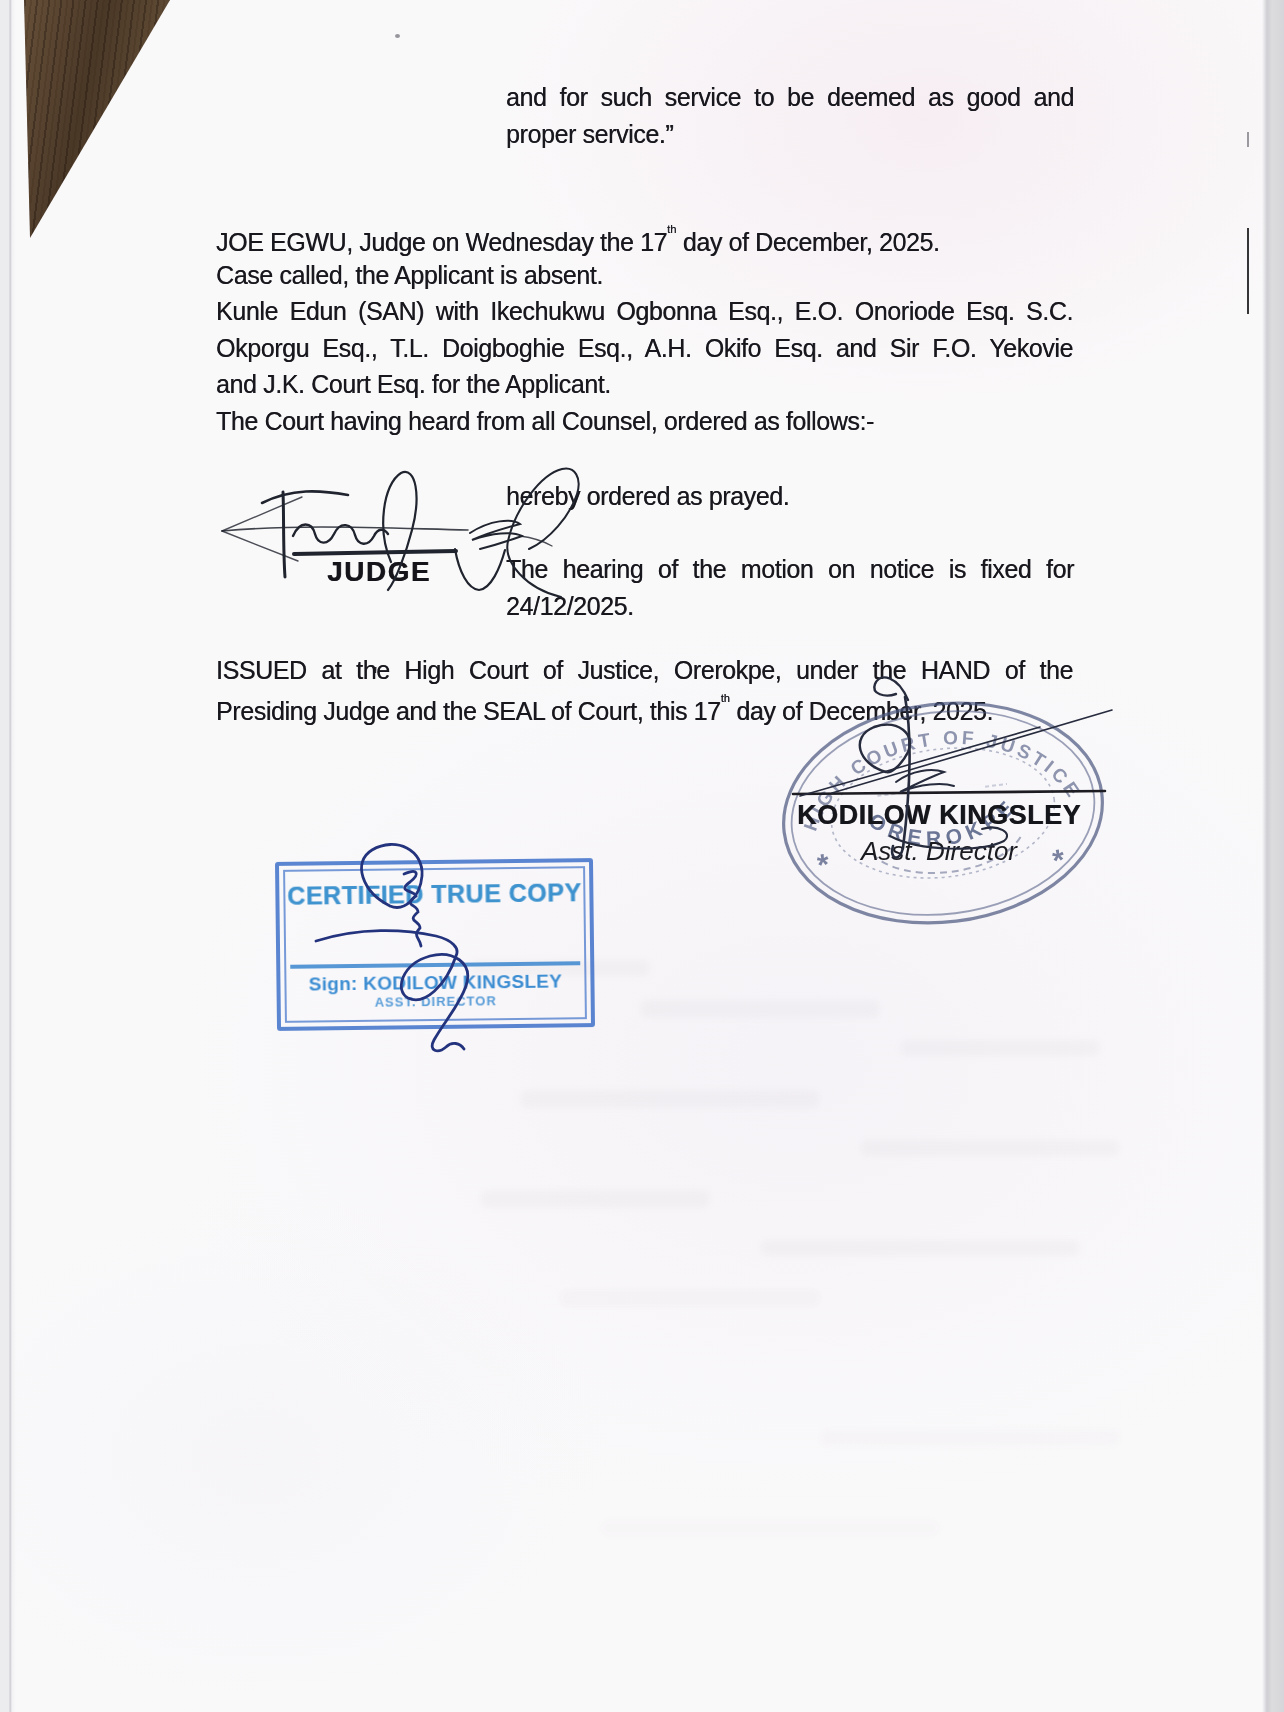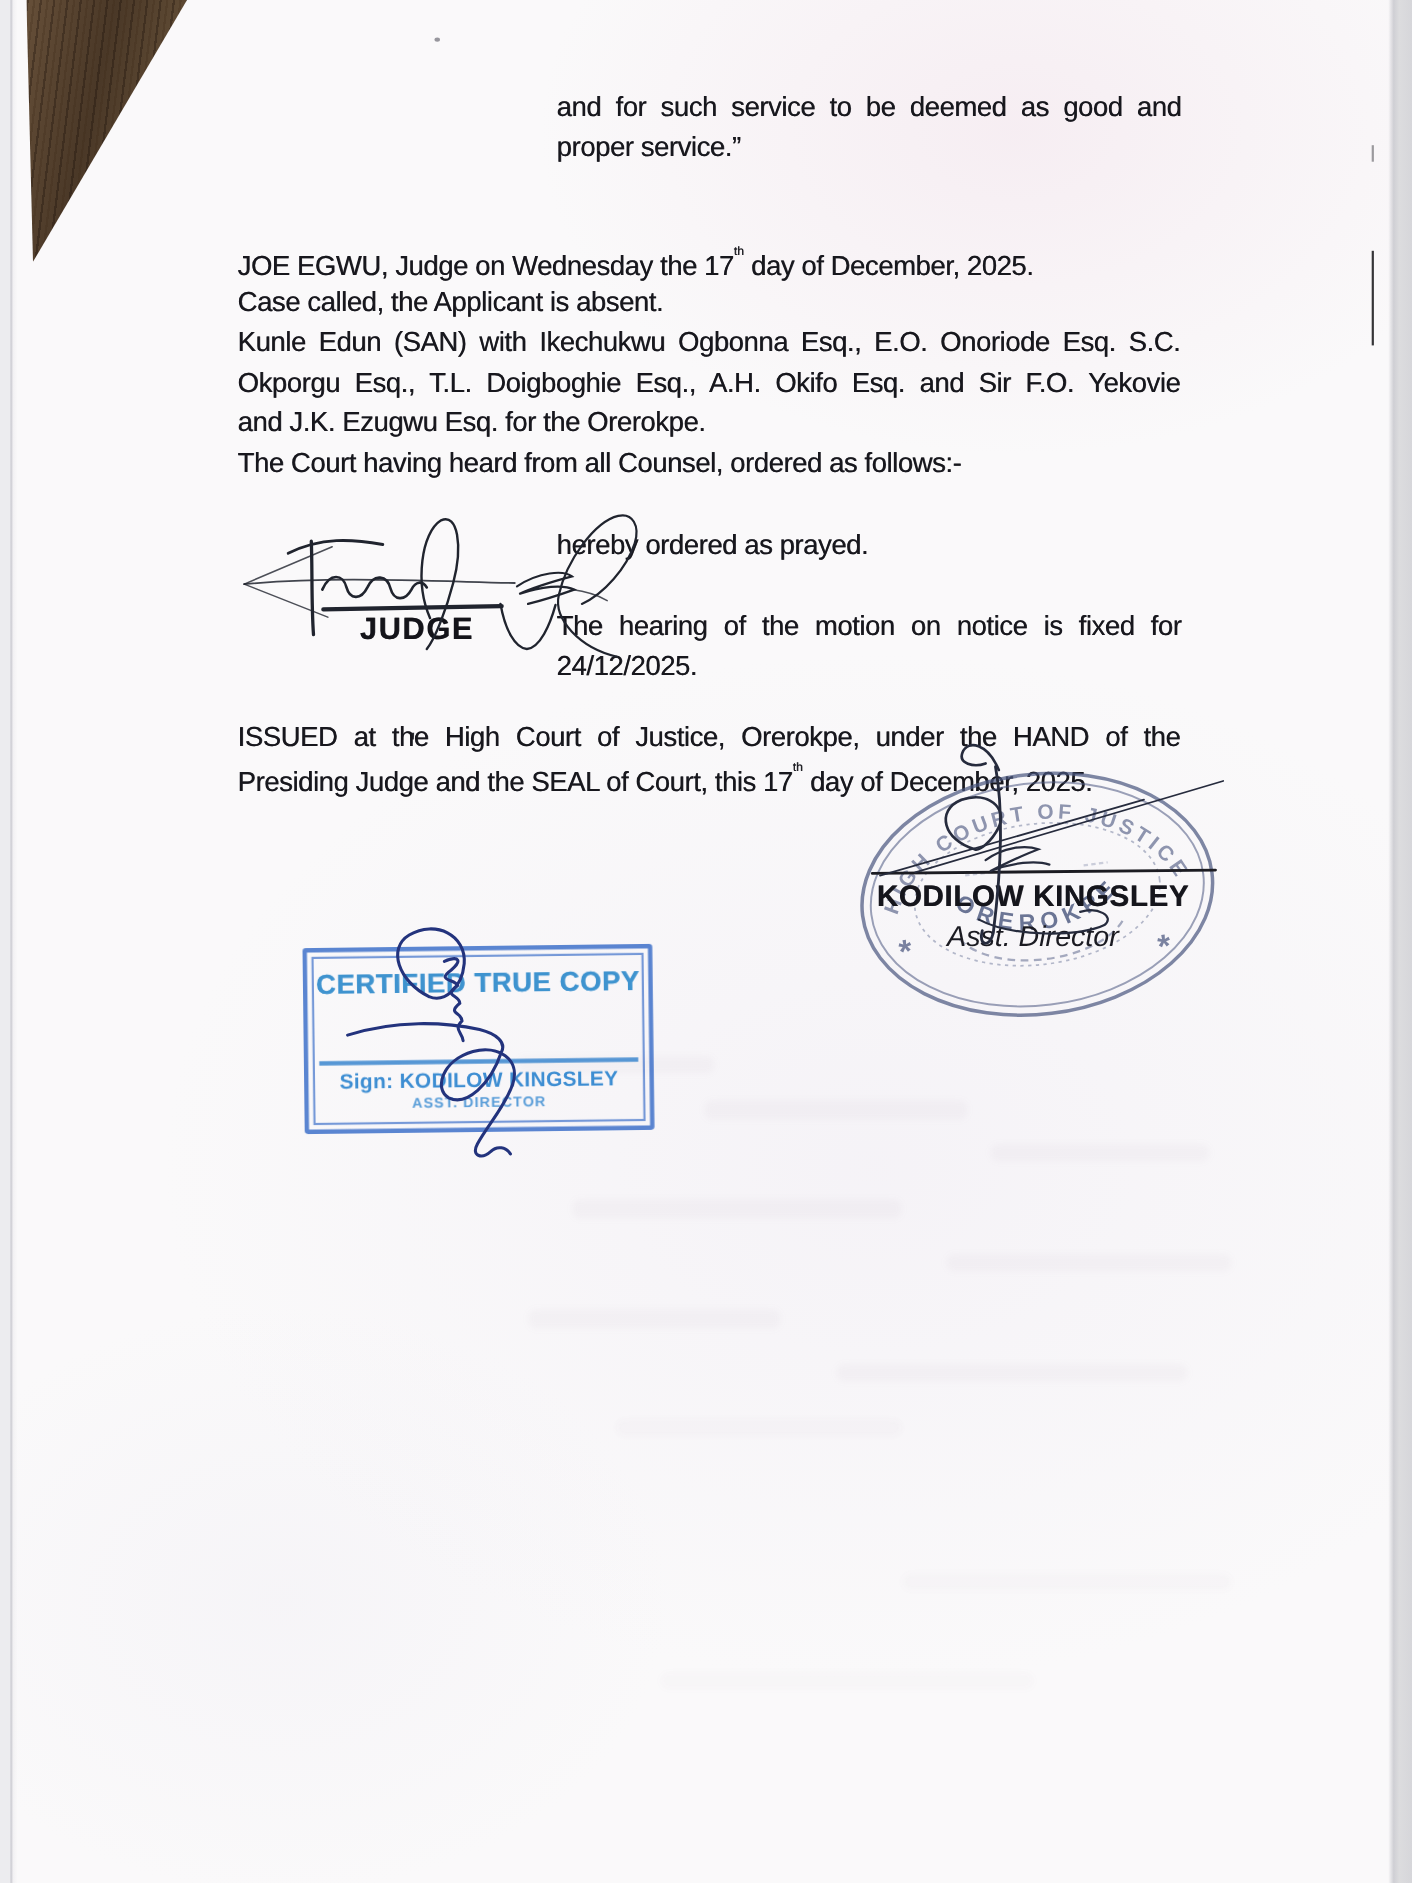--- a/index.html
+++ b/index.html
@@ -76,21 +76,21 @@
   <div class="g" style="left:820px;top:1430px;width:300px;height:16px;opacity:.7"></div>
   <div class="g" style="left:600px;top:1520px;width:340px;height:16px;opacity:.6"></div>
 
   <div class="txt j" style="left:506px;top:82px;width:568px">and for such service to be deemed as good and</div>
   <div class="txt" style="left:506px;top:119px">proper service.”</div>
 
   <div class="txt" style="left:216px;top:223px"><span>JOE EGWU, Judge on Wednesday the 17</span><sup class="s">th</sup><span> day of December, 2025.</span></div>
   <div class="txt" style="left:216px;top:260px">Case called, the Applicant is absent.</div>
   <div class="txt j" style="left:216px;top:296px;width:857px">Kunle Edun (SAN) with Ikechukwu Ogbonna Esq., E.O. Onoriode Esq. S.C.</div>
   <div class="txt j" style="left:216px;top:333px;width:857px">Okporgu Esq., T.L. Doigboghie Esq., A.H. Okifo Esq. and Sir F.O. Yekovie</div>
-  <div class="txt" style="left:216px;top:369px">and J.K. Ezugwu Esq. for the Orerokpe.</div>
+  <div class="txt" style="left:216px;top:369px">and J.K. Court Esq. for the Applicant.</div>
   <div class="txt" style="left:216px;top:406px">The Court having heard from all Counsel, ordered as follows:-</div>
 
   <div class="txt" style="left:506px;top:481px">hereby ordered as prayed.</div>
 
   <div class="txt j" style="left:506px;top:554px;width:568px">The hearing of the motion on notice is fixed for</div>
   <div class="txt" style="left:506px;top:591px">24/12/2025.</div>
 
   <div class="judge-label" style="left:327px;top:556px">JUDGE</div>
 
   <div class="txt j" style="left:216px;top:655px;width:857px">ISSUED at the High Court of Justice, Orerokpe, under the HAND of the</div>

